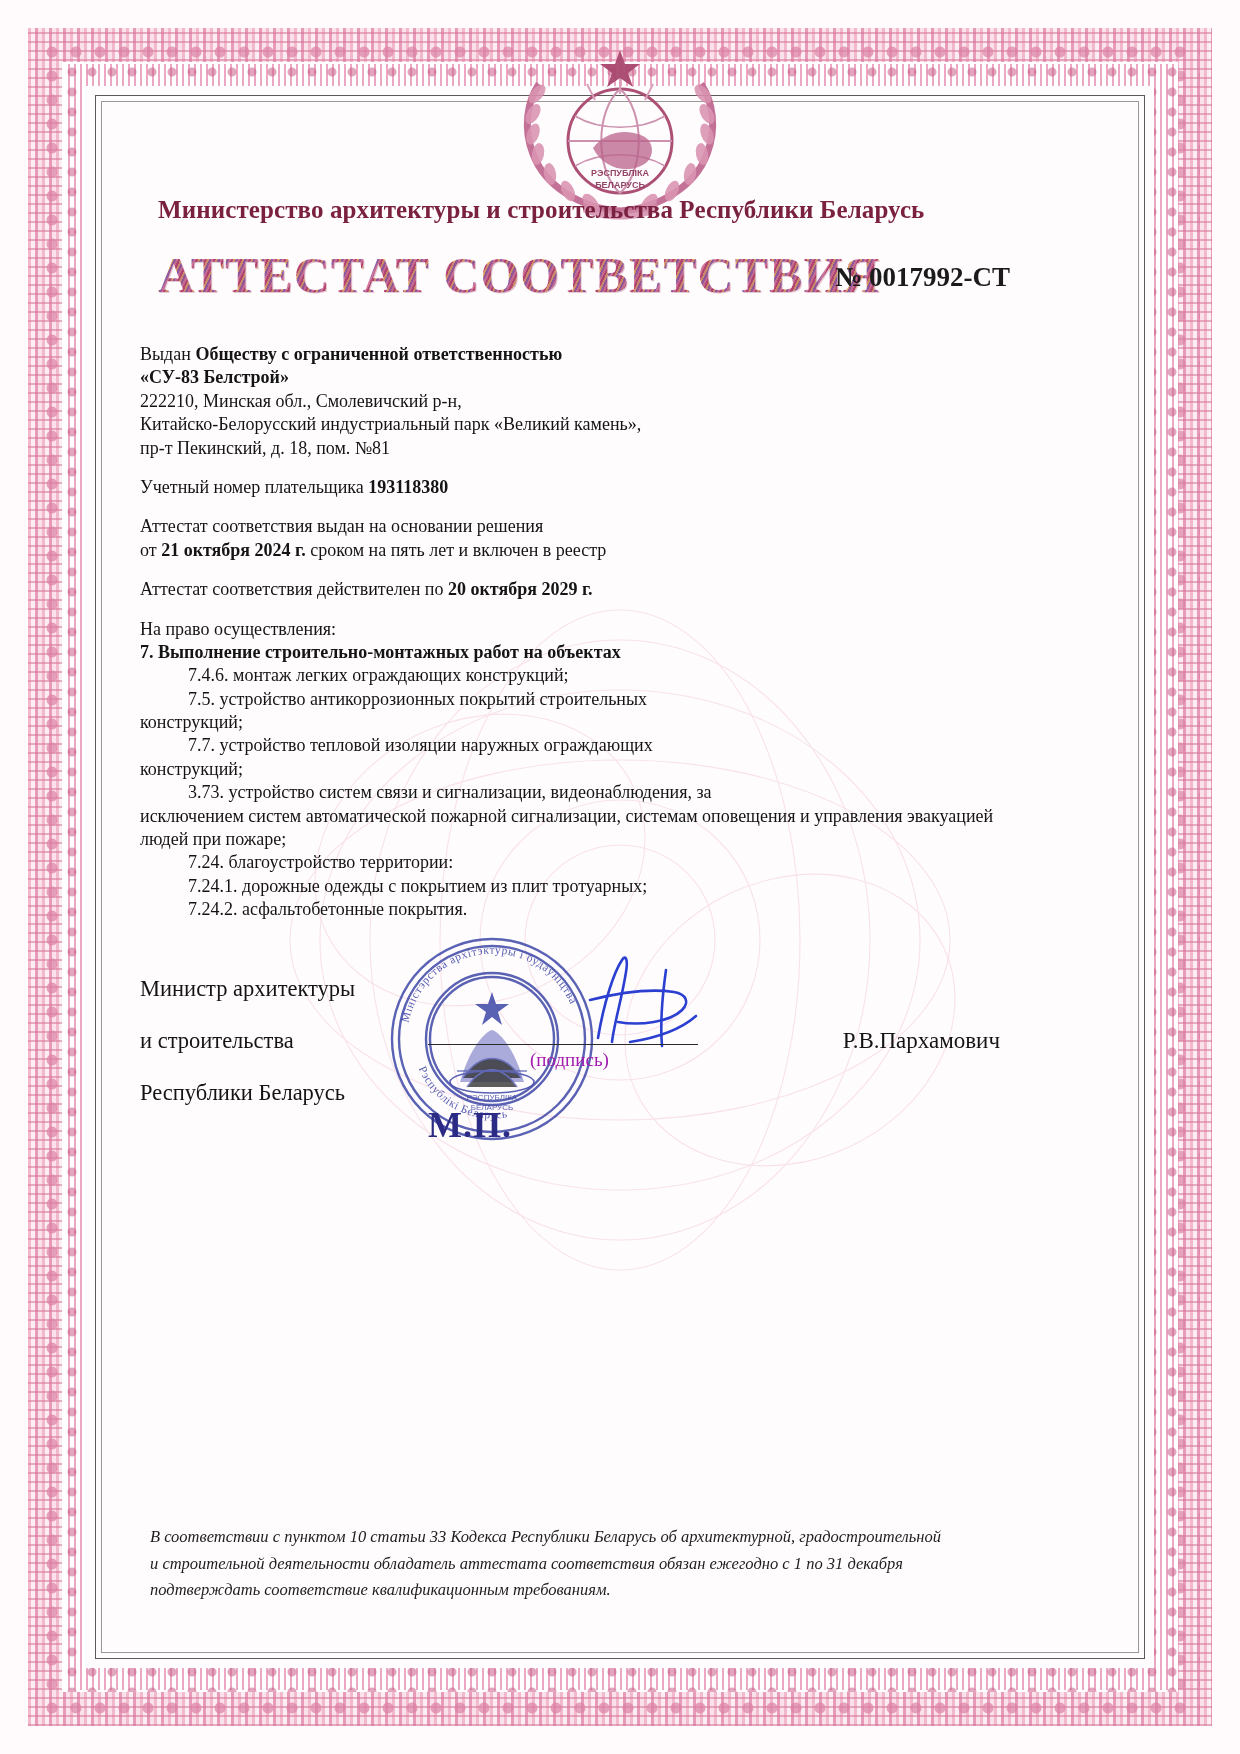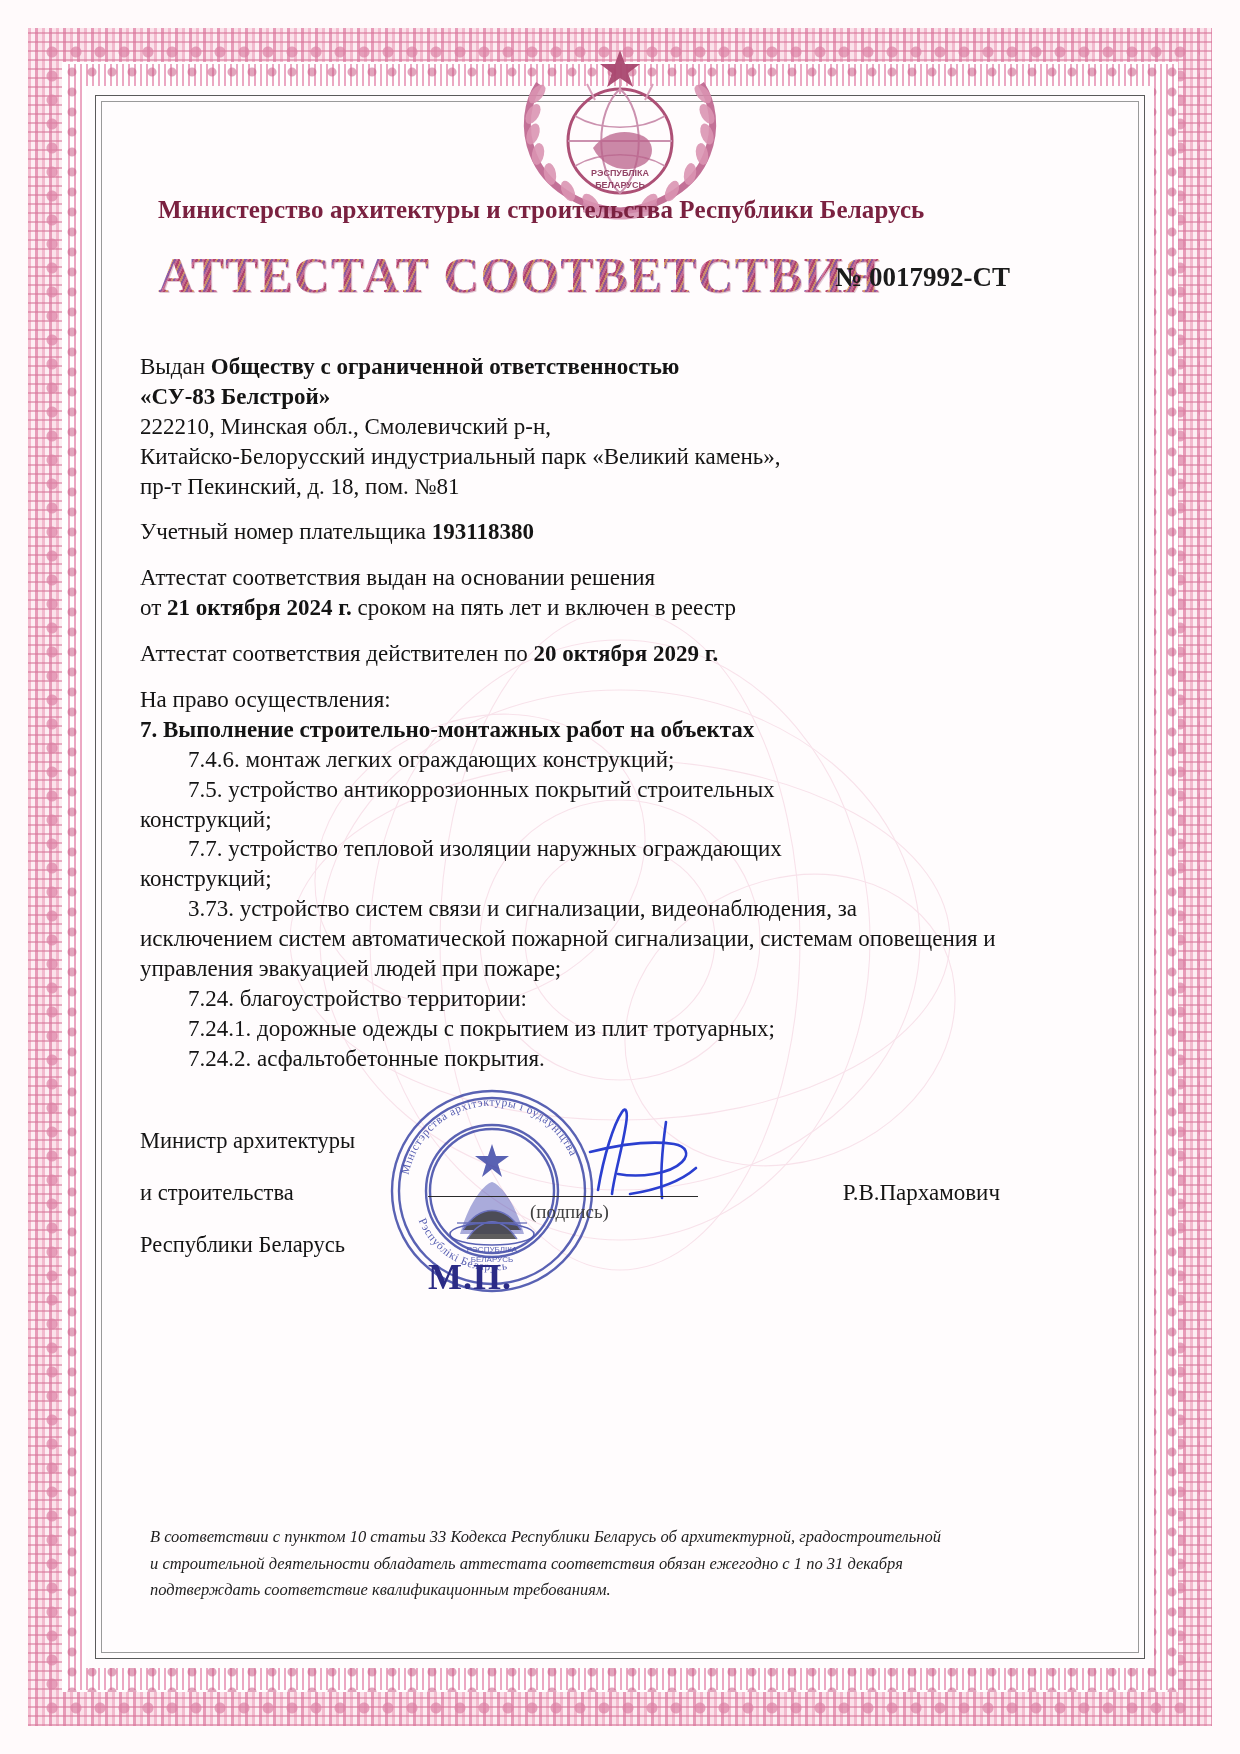--- a/index.html
+++ b/index.html
@@ -155,22 +155,22 @@
     position: absolute;
     right: -10px;
     top: 16px;
     font-size: 27px;
     font-weight: bold;
     color: #1b1b1b;
     white-space: nowrap;
   }
 
   .body {
-    margin-top: 36px;
-    font-size: 23px;
+    margin-top: 27px;
+    font-size: 18px;
     color: #141414;
     line-height: 1.30;
   }
   .body p { margin: 0; }
   .gap { height: 16px; }
   .b { font-weight: bold; }
 
   .list-item {
     text-indent: 48px;
   }
@@ -191,21 +191,21 @@
     left: 288px;
     top: 92px;
     width: 270px;
     border-bottom: 1.6px solid #2a2a2a;
   }
   .sig-caption {
     position: absolute;
     left: 390px;
     top: 96px;
     font-size: 19px;
-    color: #404040;
+    color: #a21caf;
   }
   .sig-name {
     position: absolute;
     right: 0;
     top: 74px;
     font-size: 23px;
     color: #141414;
     white-space: nowrap;
   }
 

